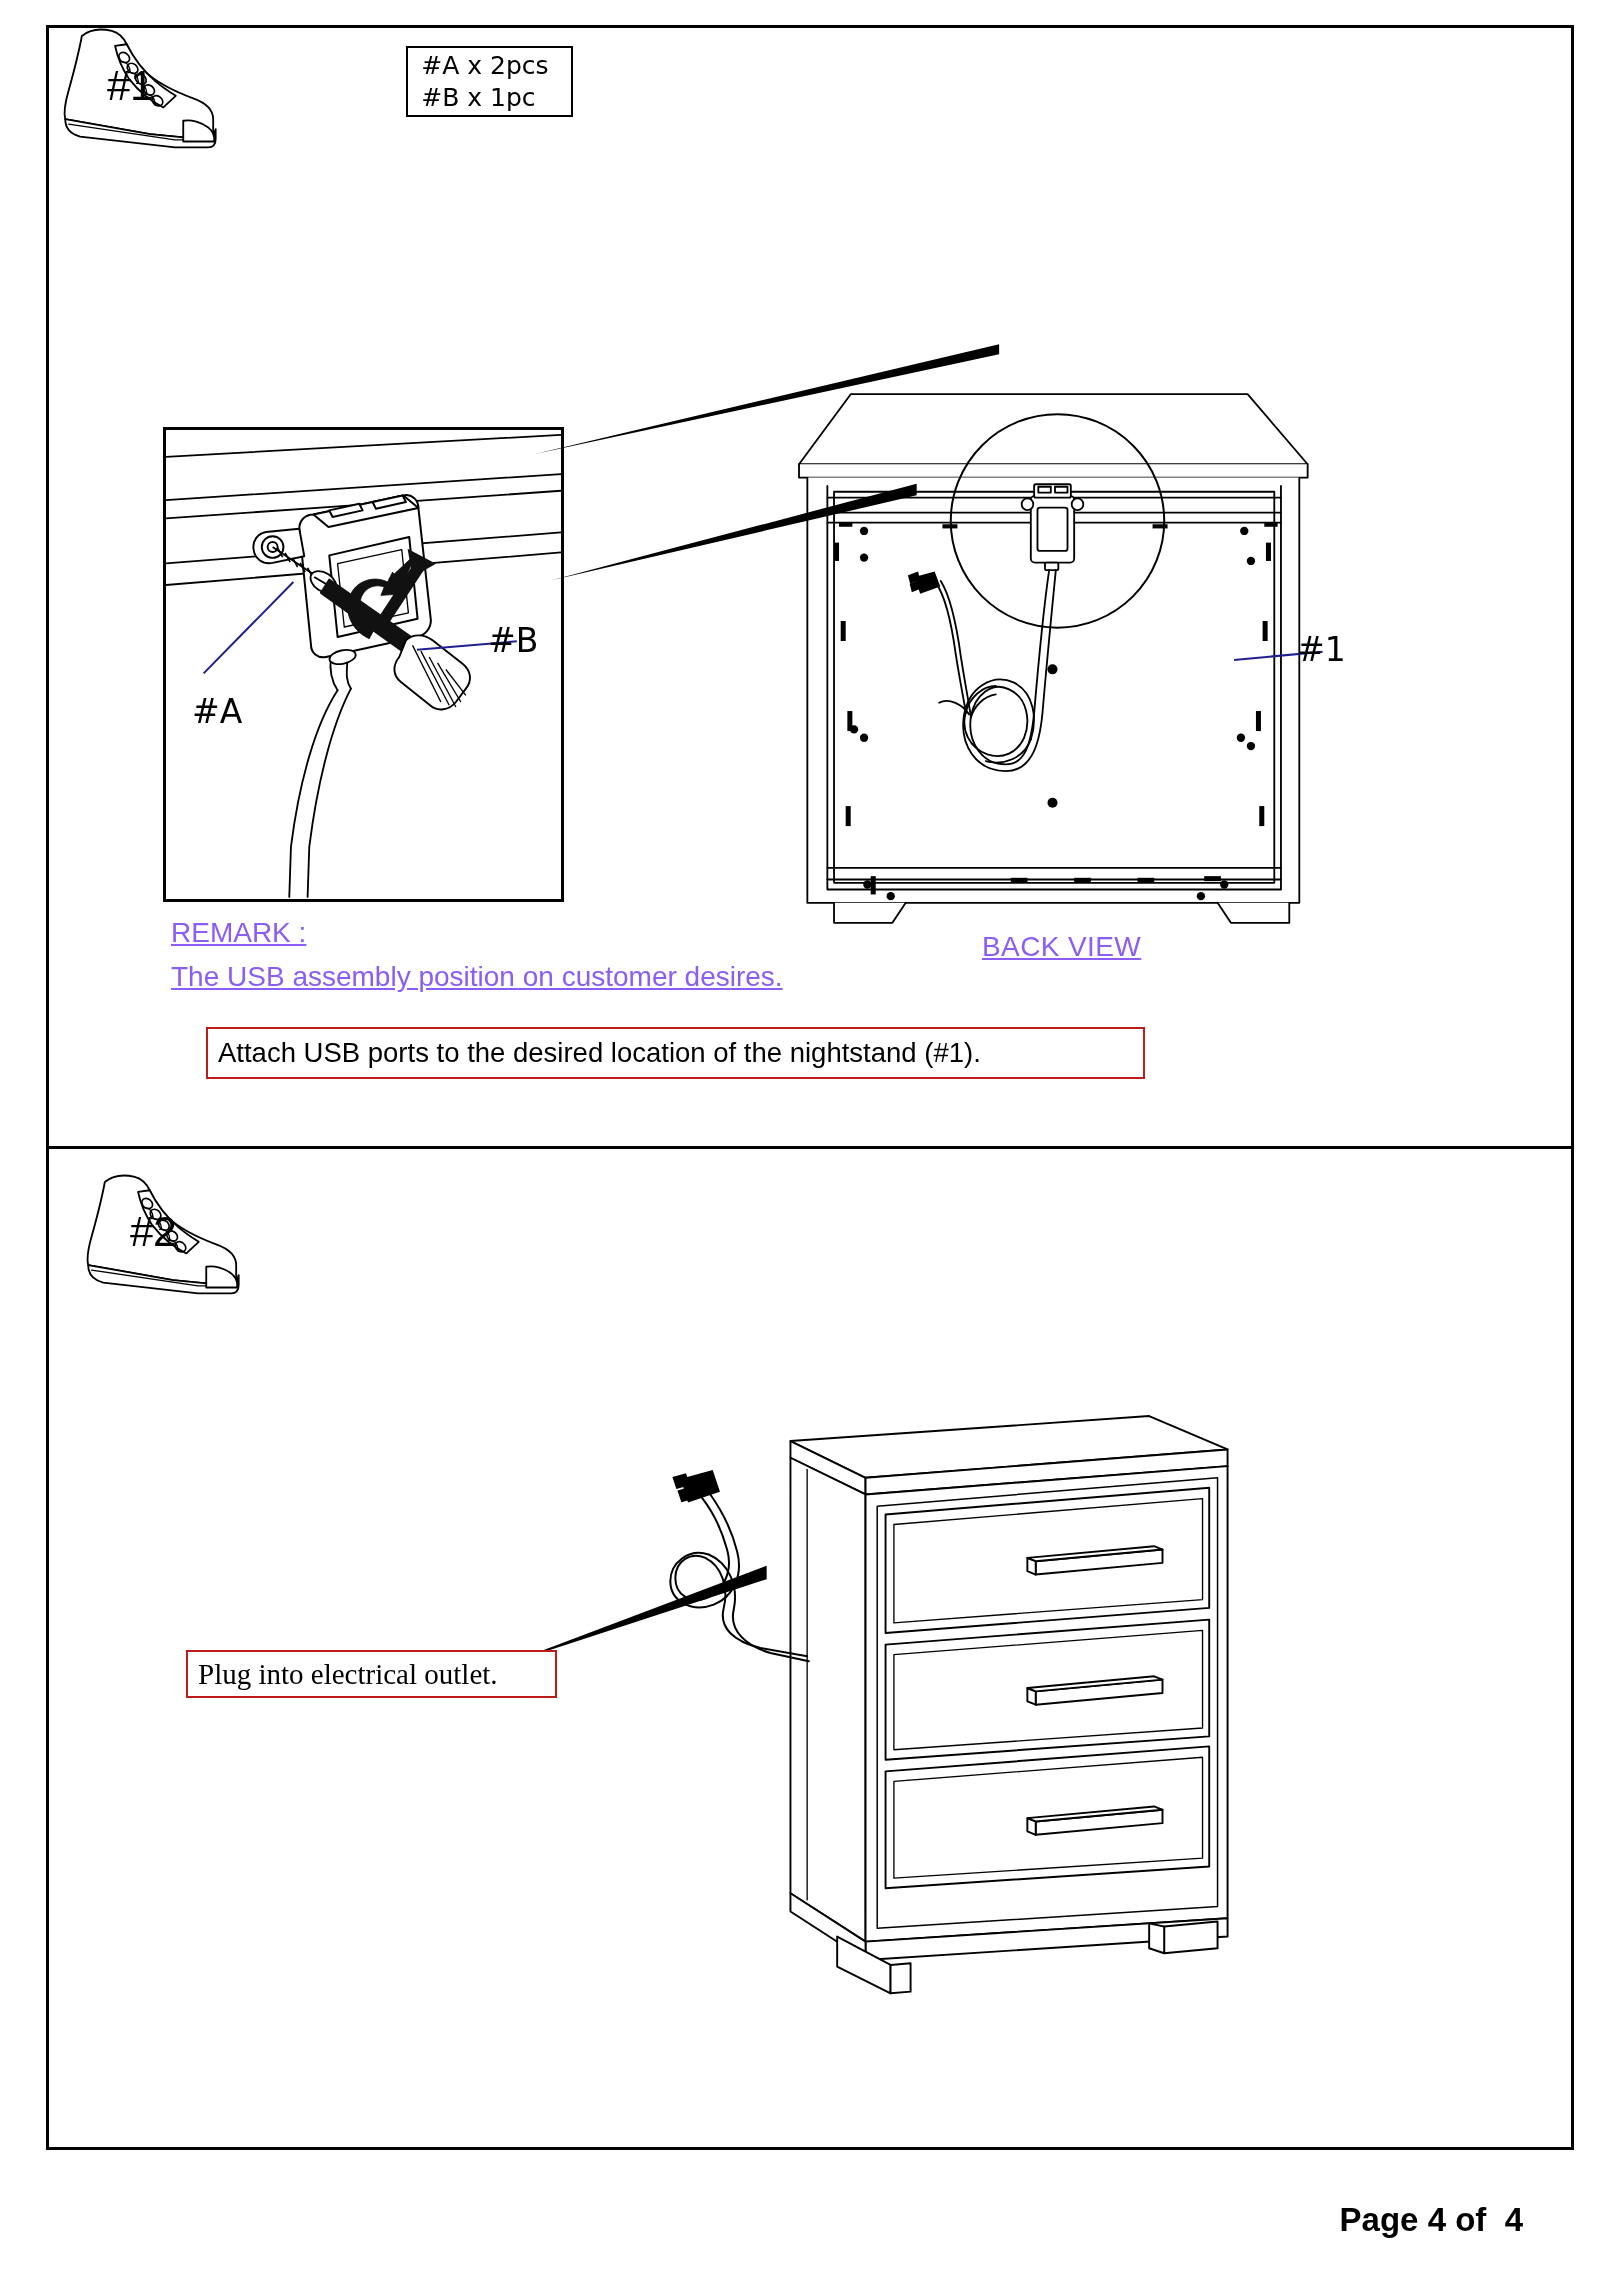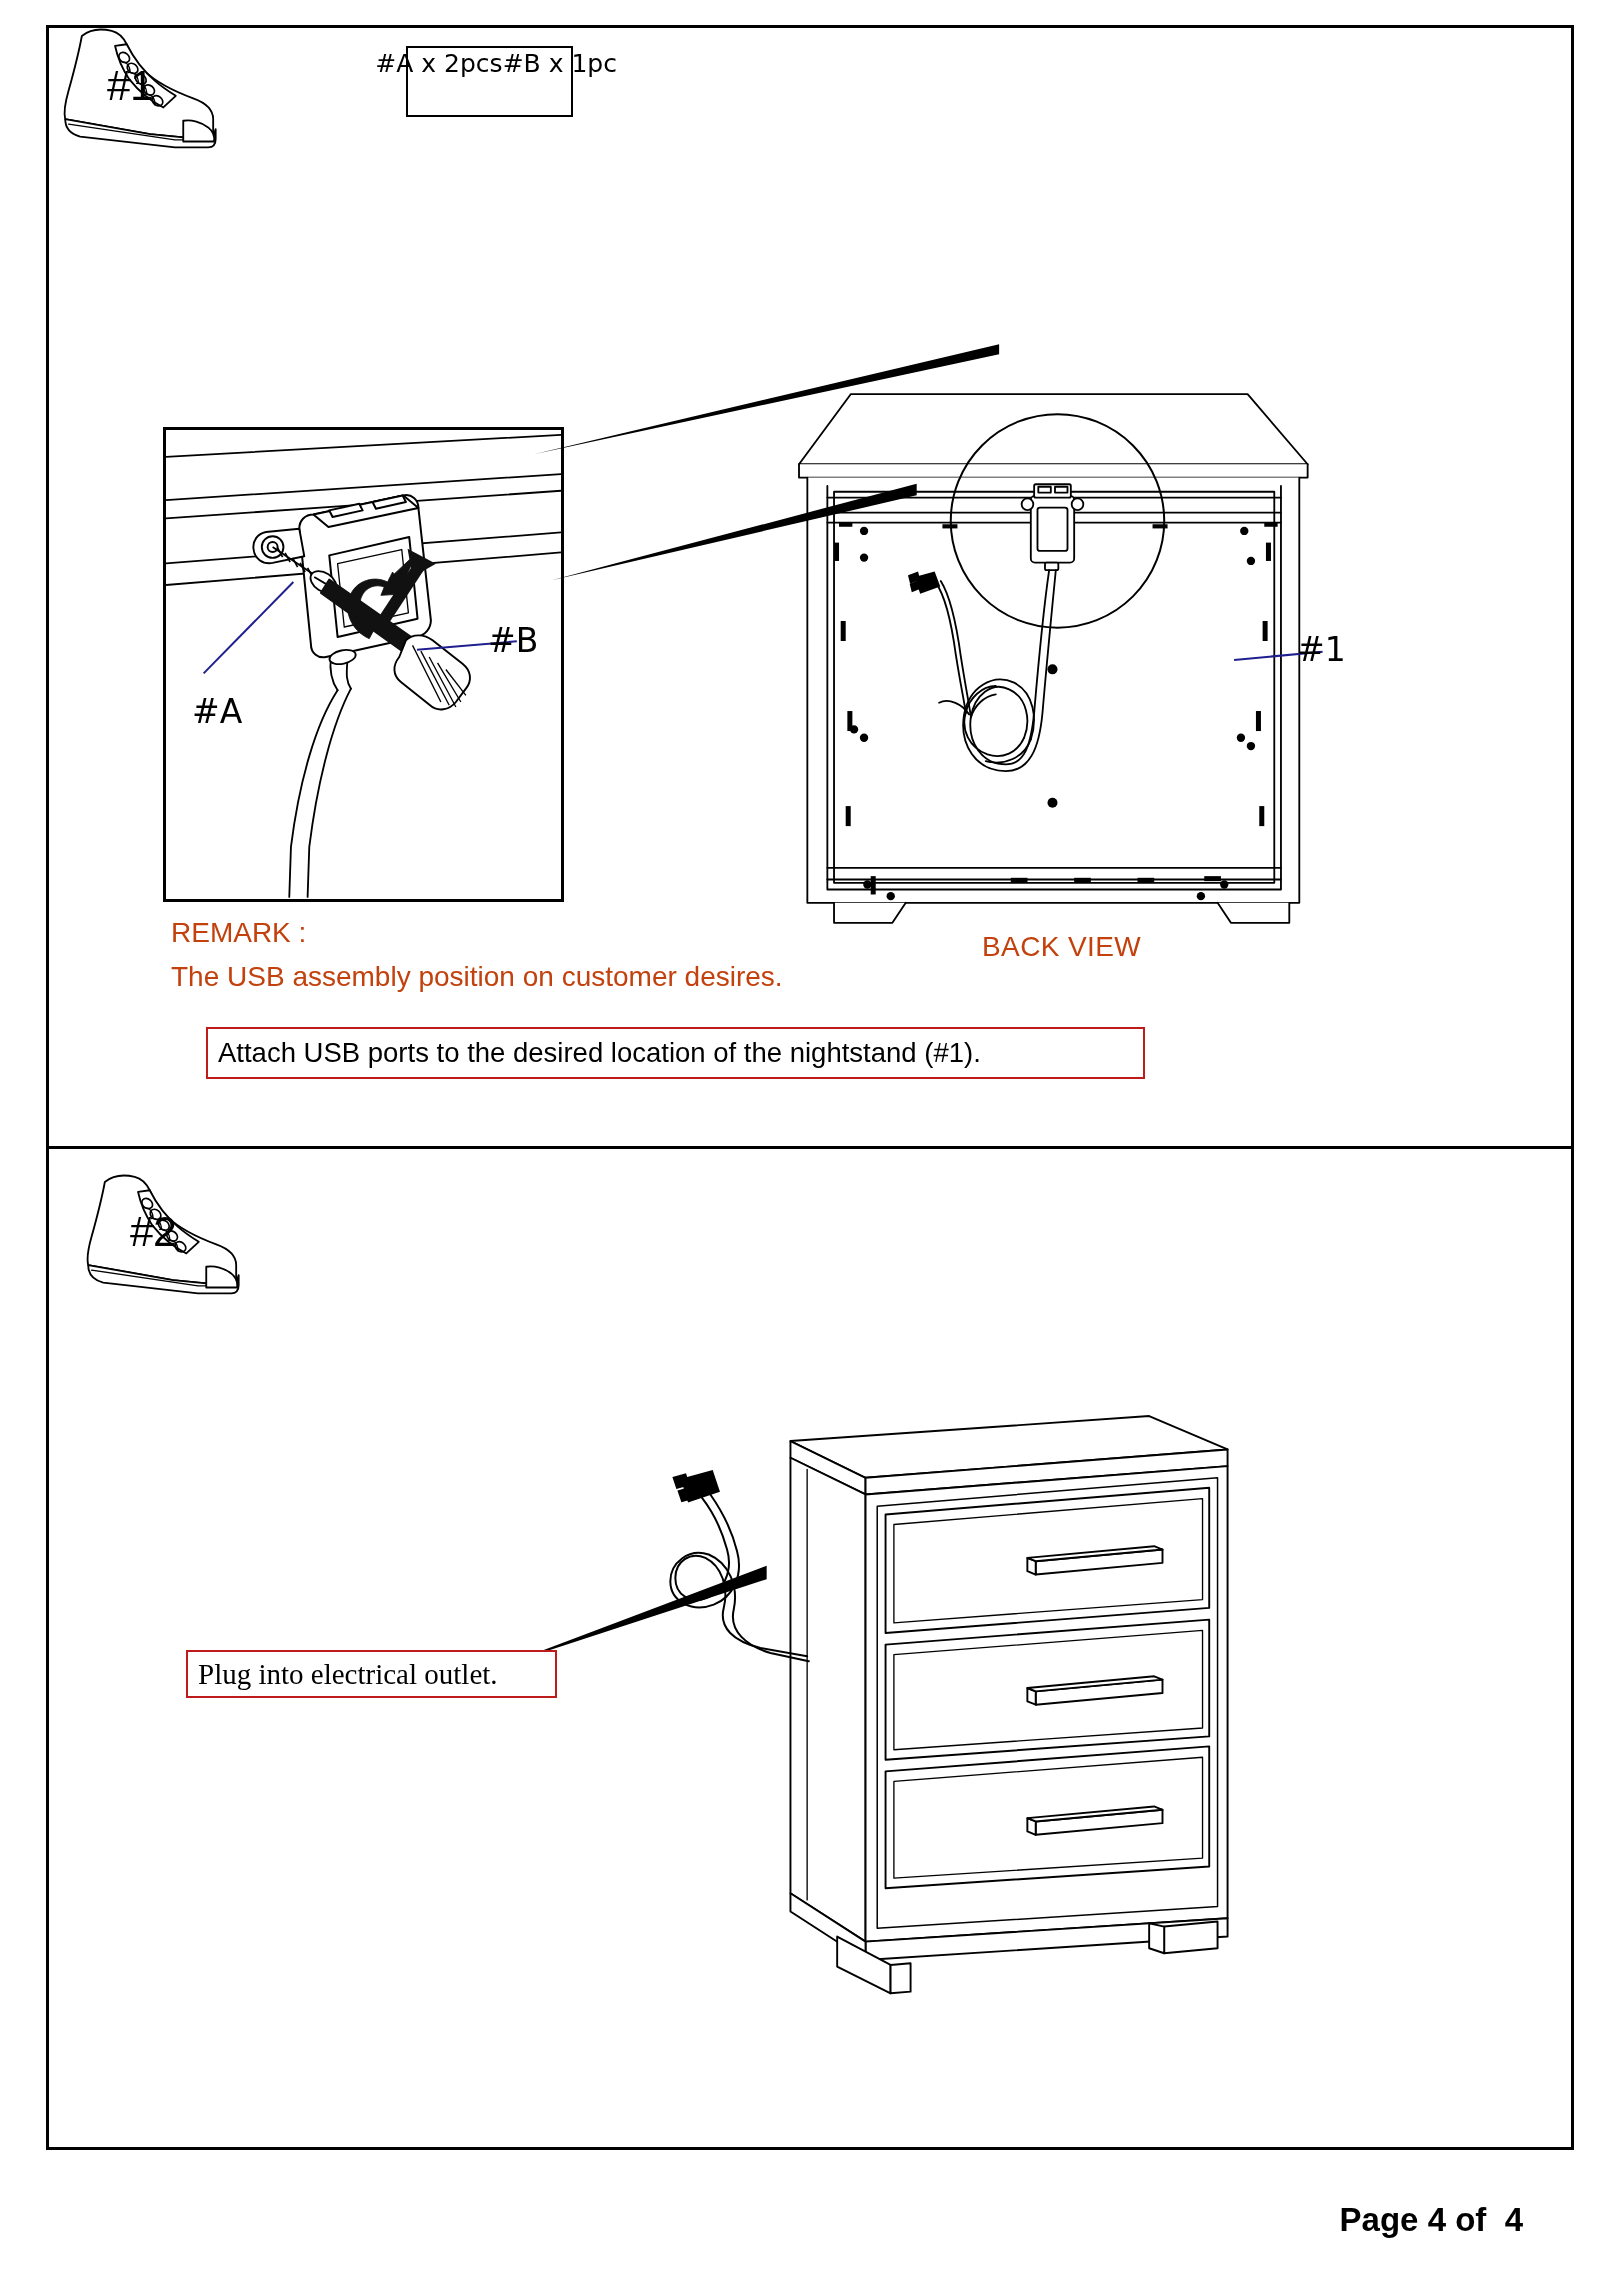--- a/index.html
+++ b/index.html
@@ -56,21 +56,21 @@
   
   .parts-box {
     position: absolute;
     left: 406px;
     top: 46px;
     width: 167px;
     height: 71px;
     border: 2.5px solid #000;
     box-sizing: border-box;
     display: flex;
-    flex-direction: row;
+    flex-direction: column;
     justify-content: center;
     padding-left: 13.3px;
   }
   .parts-box .line {
     font-size: 25px;
     line-height: 32px;
     font-family: "DejaVu Sans", sans-serif;
     white-space: nowrap;
   }
 
@@ -93,22 +93,23 @@
     font-family: "DejaVu Sans", sans-serif;
     font-size: 33px;
     color: #000;
     white-space: nowrap;
   }
 
   
   .txt {
     position: absolute;
     font-family: "Liberation Sans", sans-serif;
-    color: #c2410c;
+    color: #8b5cf6;
     white-space: nowrap;
+    text-decoration: underline;
   }
   .txt-remark { font-size: 28px; }
   .txt-backview { font-size: 28px; letter-spacing: 0.4px; margin-top: 14px; }
 
   
   .red-box {
     position: absolute;
     border: 2.5px solid #c01b1b;
     box-sizing: border-box;
     background: #fff;

